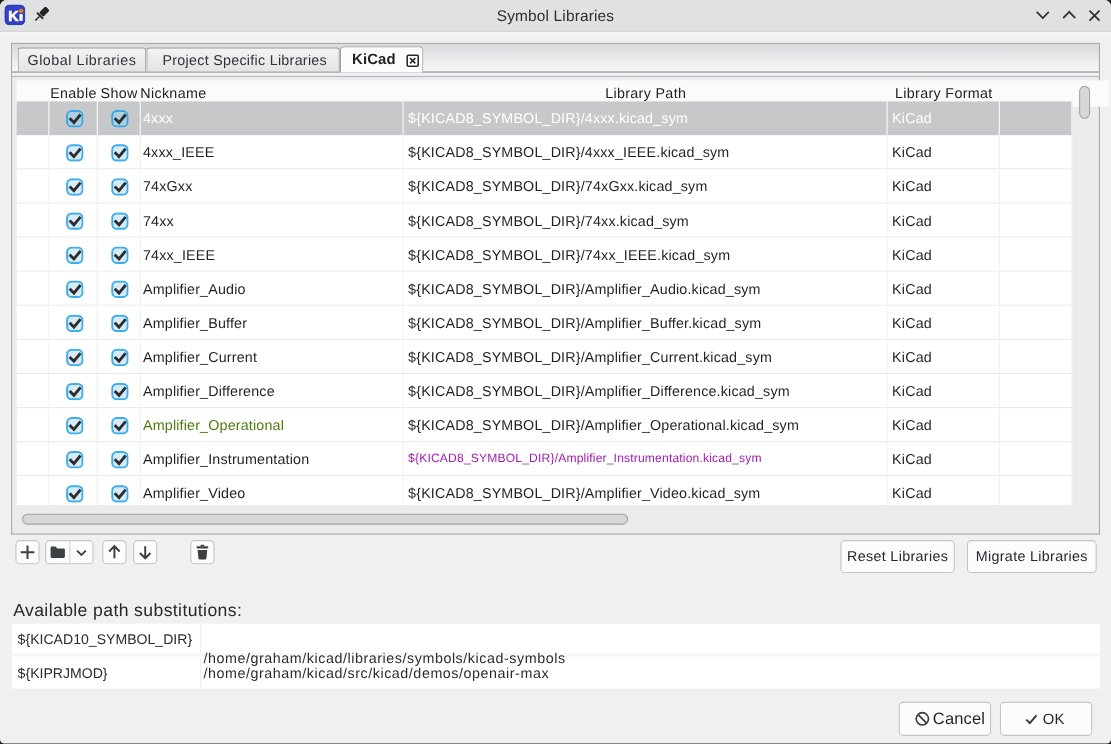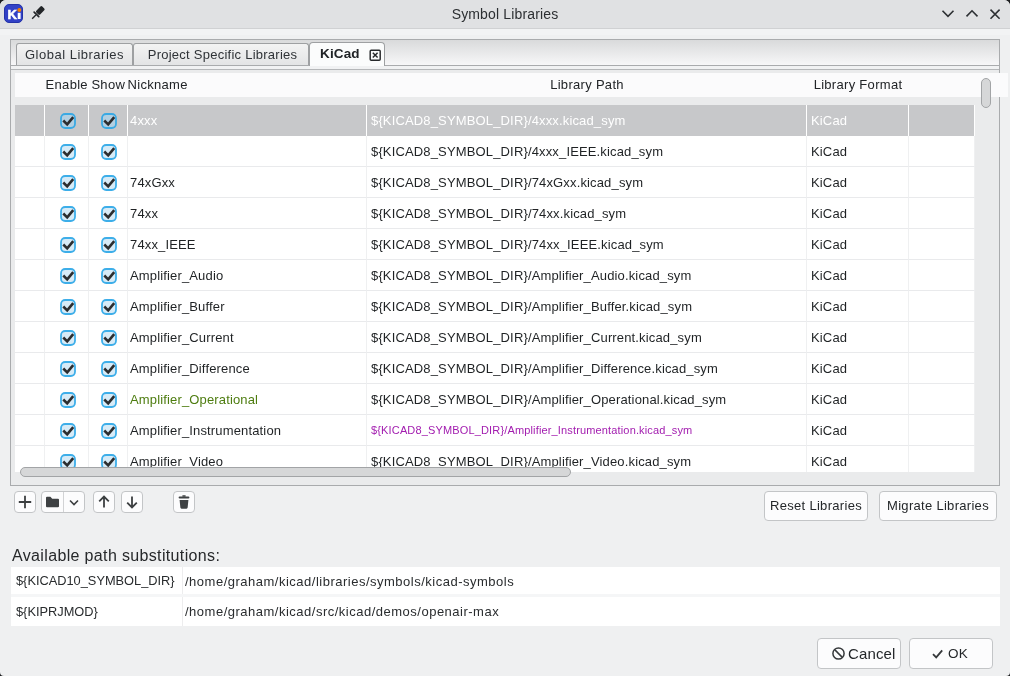--- a/index.html
+++ b/index.html
@@ -46,21 +46,21 @@
   <div style="position:absolute;left:0;top:3px;width:988px;height:1px;background:#b5b7b9"></div>
 
   <div style="position:absolute;left:4px;top:7px;width:993px;height:24px;background:#fbfbfc">
     <div style="position:absolute;left:29.5px;top:0;width:44.5px;height:24px;line-height:24px;text-align:center;font-size:13px;letter-spacing:0.3px;color:#212427">Enable</div>
         <div style="position:absolute;left:74px;top:0;width:38.5px;height:24px;line-height:24px;text-align:center;font-size:13px;letter-spacing:0.3px;color:#212427">Show</div>
         <div style="position:absolute;left:112.5px;top:0;width:239.5px;height:24px;line-height:24px;font-size:13px;letter-spacing:0.3px;color:#212427">Nickname</div>
         <div style="position:absolute;left:352px;top:0;width:440px;height:24px;line-height:24px;text-align:center;font-size:13px;letter-spacing:0.3px;color:#212427">Library Path</div>
         <div style="position:absolute;left:792px;top:0;width:102px;height:24px;line-height:24px;text-align:center;font-size:13px;letter-spacing:0.3px;color:#212427">Library Format</div>
   </div>
 
-  <div style="position:absolute;left:4px;top:39px;width:960px;height:367px;overflow:hidden">
+  <div style="position:absolute;left:4px;top:26px;width:960px;height:367px;overflow:hidden">
     <div style="position:absolute;left:0;top:0px;width:960px;height:31px">
           <div style="position:absolute;left:0px;top:0;width:29.5px;height:31px;background:#c7c8ca;border-right:1px solid #ffffff;box-sizing:border-box;border-bottom:none"></div>
           <div style="position:absolute;left:29.5px;top:0;width:44.5px;height:31px;background:#c7c8ca;border-right:1px solid #ffffff;box-sizing:border-box;border-bottom:none"></div>
           <div style="position:absolute;left:74px;top:0;width:38.5px;height:31px;background:#c7c8ca;border-right:1px solid #ffffff;box-sizing:border-box;border-bottom:none"></div>
           <div style="position:absolute;left:112.5px;top:0;width:239.5px;height:31px;background:#c7c8ca;border-right:1px solid #ffffff;box-sizing:border-box;border-bottom:none"></div>
           <div style="position:absolute;left:352px;top:0;width:440px;height:31px;background:#c7c8ca;border-right:1px solid #ffffff;box-sizing:border-box;border-bottom:none"></div>
           <div style="position:absolute;left:792px;top:0;width:102px;height:31px;background:#c7c8ca;border-right:1px solid #ffffff;box-sizing:border-box;border-bottom:none"></div>
           <div style="position:absolute;left:894px;top:0;width:66px;height:31px;background:#c7c8ca;border-right:1px solid #ffffff;box-sizing:border-box;border-bottom:none"></div>
           <svg style="position:absolute;left:44.6px;top:7.5px" width="16" height="16">
             <rect x="1" y="1" width="14" height="14" rx="4.2" fill="#b2cfe1" stroke="#3aa9e3" stroke-width="1.8"></rect>
@@ -83,20 +83,21 @@
           <div style="position:absolute;left:792px;top:0;width:102px;height:31px;background:#ffffff;border-right:1px solid #eff0f1;box-sizing:border-box;border-bottom:1px solid #e9eaec"></div>
           <div style="position:absolute;left:894px;top:0;width:66px;height:31px;background:#ffffff;border-right:1px solid #eff0f1;box-sizing:border-box;border-bottom:1px solid #e9eaec"></div>
           <svg style="position:absolute;left:44.6px;top:7.5px" width="16" height="16">
             <rect x="1" y="1" width="14" height="14" rx="4.2" fill="#d7ebf7" stroke="#3daee9" stroke-width="1.8"></rect>
             <path d="M4.2 8.4 L7.2 11.4 L12.4 5.1" fill="none" stroke="#2b2d2f" stroke-width="2.6" stroke-linecap="square"></path>
           </svg>
           <svg style="position:absolute;left:85.6px;top:7.5px" width="16" height="16">
             <rect x="1" y="1" width="14" height="14" rx="4.2" fill="#d7ebf7" stroke="#3daee9" stroke-width="1.8"></rect>
             <path d="M4.2 8.4 L7.2 11.4 L12.4 5.1" fill="none" stroke="#2b2d2f" stroke-width="2.6" stroke-linecap="square"></path>
           </svg>
+          <div style="position:absolute;left:115px;top:0;width:235px;height:31px;line-height:31px;font-size:13px;color:#1f2224;white-space:nowrap;overflow:hidden">4xxx_IEEE</div>
           <div style="position:absolute;left:356px;top:0;width:434px;height:31px;line-height:31px;font-size:13px;color:#1f2224;white-space:nowrap;overflow:hidden">${KICAD8_SYMBOL_DIR}/4xxx_IEEE.kicad_sym</div>
           <div style="position:absolute;left:796px;top:0;width:96px;height:31px;line-height:31px;font-size:13px;color:#1f2224">KiCad</div>
         </div>
         <div style="position:absolute;left:0;top:62px;width:960px;height:31px">
           <div style="position:absolute;left:0px;top:0;width:29.5px;height:31px;background:#ffffff;border-right:1px solid #eff0f1;box-sizing:border-box;border-bottom:1px solid #e9eaec"></div>
           <div style="position:absolute;left:29.5px;top:0;width:44.5px;height:31px;background:#ffffff;border-right:1px solid #eff0f1;box-sizing:border-box;border-bottom:1px solid #e9eaec"></div>
           <div style="position:absolute;left:74px;top:0;width:38.5px;height:31px;background:#ffffff;border-right:1px solid #eff0f1;box-sizing:border-box;border-bottom:1px solid #e9eaec"></div>
           <div style="position:absolute;left:112.5px;top:0;width:239.5px;height:31px;background:#ffffff;border-right:1px solid #eff0f1;box-sizing:border-box;border-bottom:1px solid #e9eaec"></div>
           <div style="position:absolute;left:352px;top:0;width:440px;height:31px;background:#ffffff;border-right:1px solid #eff0f1;box-sizing:border-box;border-bottom:1px solid #e9eaec"></div>
           <div style="position:absolute;left:792px;top:0;width:102px;height:31px;background:#ffffff;border-right:1px solid #eff0f1;box-sizing:border-box;border-bottom:1px solid #e9eaec"></div>
@@ -328,21 +329,21 @@
     </svg>
 
 <div class="btn btntext" style="left:879px;top:491px;width:118px;height:30px;line-height:28px">Migrate Libraries</div>
 <div class="btn btntext" style="left:764px;top:491px;width:104px;height:30px;line-height:28px">Reset Libraries</div>
 
 <div style="position:absolute;left:12px;top:547px;font-size:16px;letter-spacing:0.35px;color:#26282a">Available path substitutions:</div>
 <div style="position:absolute;left:11px;top:567px;width:989px;height:59px;background:#ffffff"></div>
 <div style="position:absolute;left:11px;top:594px;width:989px;height:3px;background:#f5f6f7"></div>
 <div style="position:absolute;left:182px;top:567px;width:1px;height:27px;background:#ededee"></div>
 <div style="position:absolute;left:16px;top:567px;height:27px;line-height:27px;font-size:12.8px;letter-spacing:0;color:#292c2e">${KICAD10_SYMBOL_DIR}</div>
-<div style="position:absolute;left:185px;top:568px;height:27px;line-height:27px;font-size:13px;letter-spacing:0.5px;color:#292c2e">/home/graham/kicad/libraries/symbols/kicad-symbols</div>
+<div style="position:absolute;left:185px;top:585px;height:27px;line-height:27px;font-size:13px;letter-spacing:0.5px;color:#292c2e">/home/graham/kicad/libraries/symbols/kicad-symbols</div>
 <div style="position:absolute;left:182px;top:597px;width:1px;height:29px;background:#ededee"></div>
 <div style="position:absolute;left:16px;top:597px;height:29px;line-height:29px;font-size:12.8px;letter-spacing:0;color:#292c2e">${KIPRJMOD}</div>
 <div style="position:absolute;left:185px;top:597px;height:29px;line-height:29px;font-size:13px;letter-spacing:0.5px;color:#292c2e">/home/graham/kicad/src/kicad/demos/openair-max</div>
 
 <div class="btn" style="left:817px;top:638px;width:84px;height:31px"></div>
 <svg style="position:absolute;left:831px;top:646px" width="15" height="15" fill="none" stroke="#36393b" stroke-width="1.5">
       <circle cx="7.5" cy="7.5" r="5.6"></circle>
       <path d="M3.9 3.9 L11.1 11.1"></path>
     </svg>
 <div style="position:absolute;left:848px;top:638px;height:31px;line-height:31px;font-size:15px;color:#24272a">Cancel</div>

